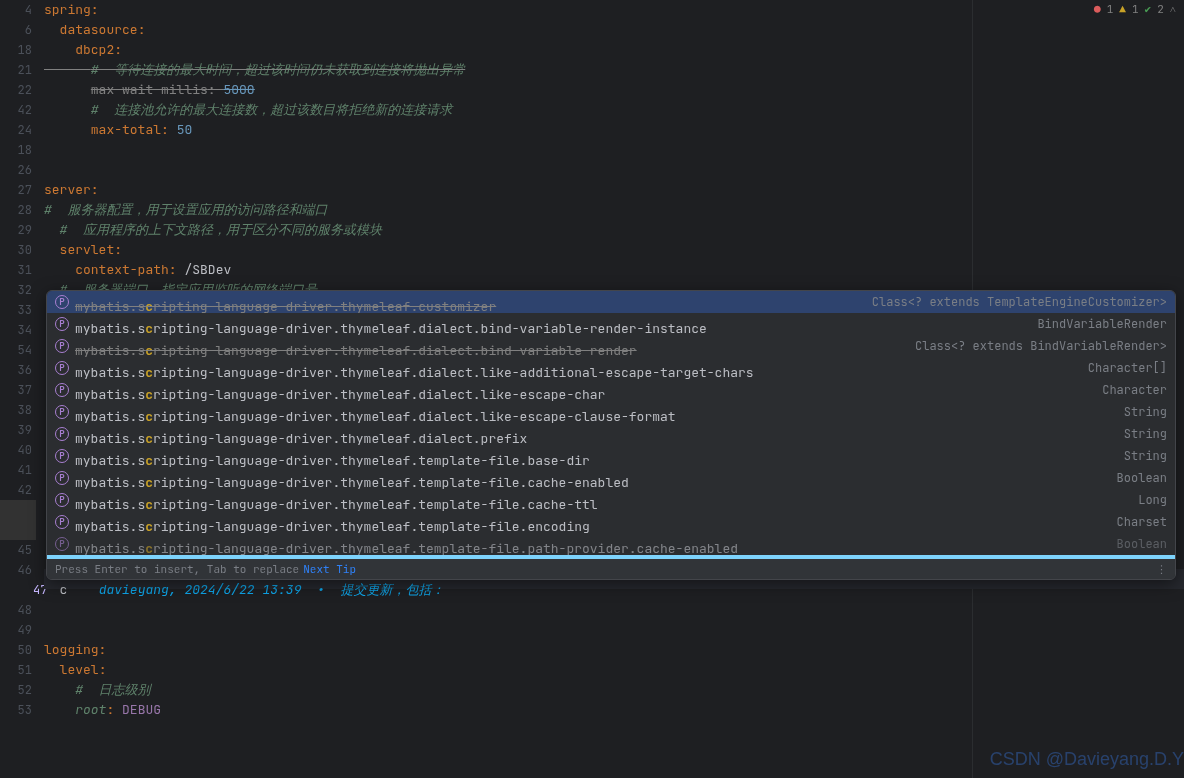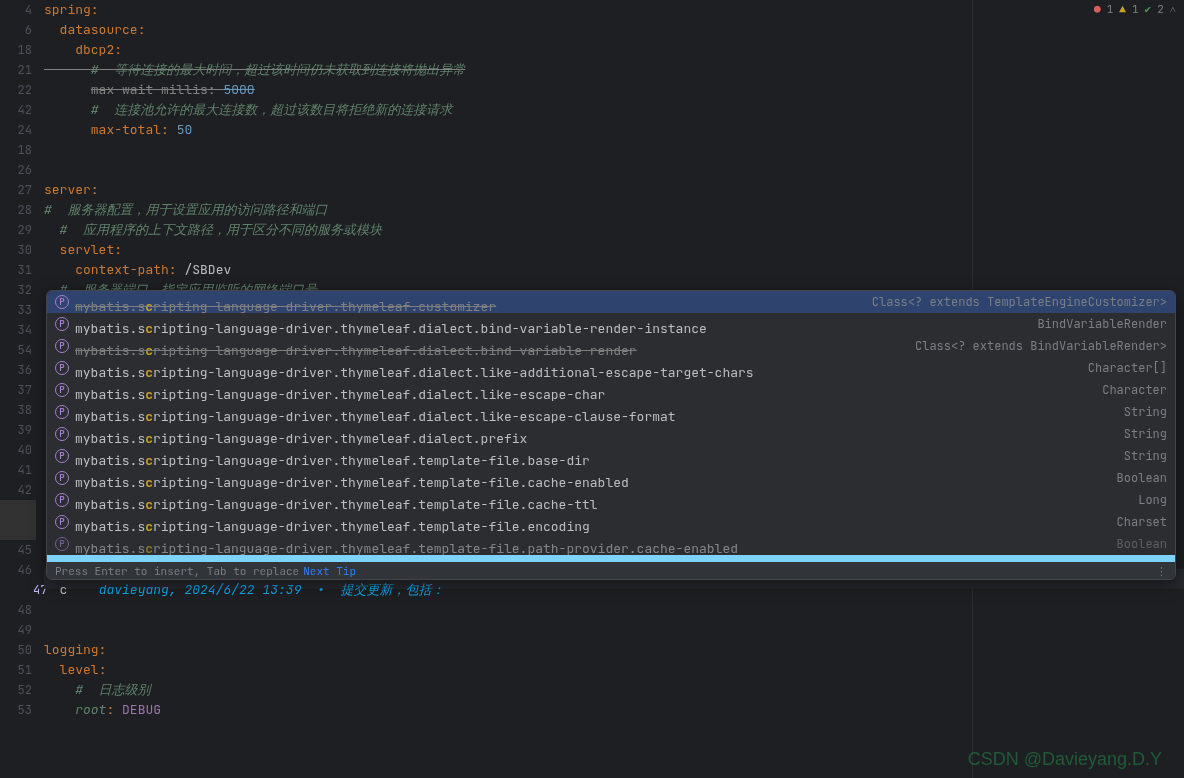--- a/index.html
+++ b/index.html
@@ -95,35 +95,35 @@
 .ac-text .hl { color: #c9a227; font-weight: bold; }
 .ac-type { color: #7a7e85; font-size: 12px; margin-left: 8px; white-space: nowrap; text-align: center; }
 .ac-footer {
   background: #313438;
   height: 24px;
   display: flex;
   align-items: center;
   padding: 0 8px;
   font-size: 11px;
   color: #7a7e85;
-  border-top: 7px solid #7dd3fc;
+  border-top: 4px solid #7dd3fc;
 }
 .ac-footer .link { color: #2f81f7; margin-left: 4px; cursor: pointer; }
 .ac-footer .dots { margin-left: auto; cursor: pointer; color: #7a7e85; }
 .cursor-line-bg {
   position: absolute;
   left: 0; right: 0;
   height: 20px;
   background: #26282e;
 }
 .watermark {
   position: absolute;
   bottom: 8px;
-  right: 22px;
-  color: #22c55e;
+  right: 0;
+  color: #3b82f6;
   font-size: 18px;
   opacity: 0.35;
   font-family: sans-serif;
 }
 .line-highlight {
   position: absolute;
   left: 0;
   width: 36px;
   height: 40px;
   background: #323232;

